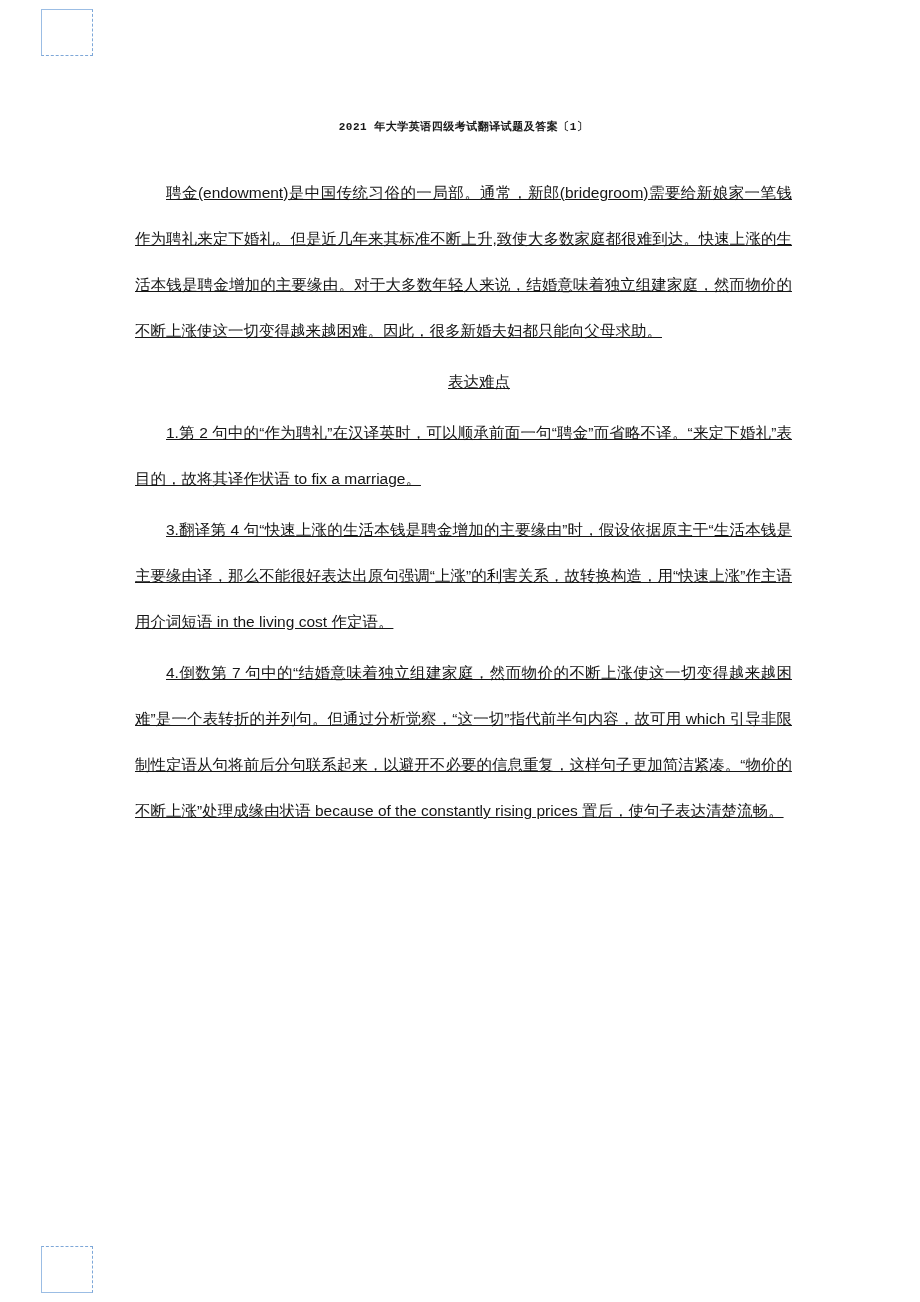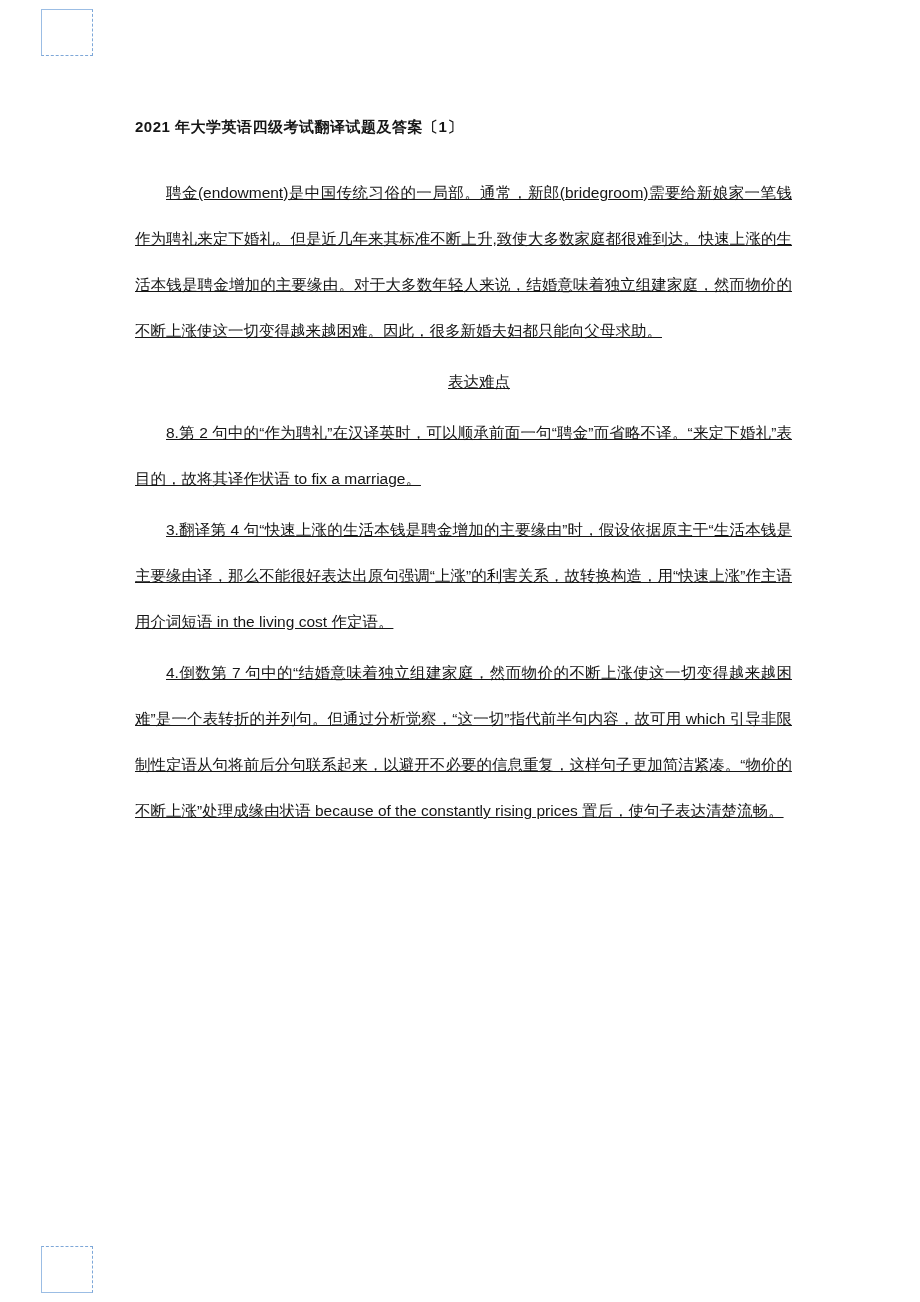--- a/index.html
+++ b/index.html
@@ -19,25 +19,27 @@
     background: #ffffff;
     box-sizing: border-box;
     overflow: hidden;
     color: #161616;
   }
   .content {
     padding: 112px 128px 0 135px;
     box-sizing: border-box;
   }
   .title {
-    font-size: 15px;
+    font-size: 11px;
     font-weight: 700;
+    text-align: center;
     line-height: 30px;
     margin: 0 0 28px 0;
     letter-spacing: 0.5px;
+    font-family: Liberation Mono, monospace;
   }
   .para {
     font-size: 15.5px;
     line-height: 46px;
     text-align: justify;
     text-indent: 2em;
     margin: 0 0 5px 0;
     word-break: break-word;
     text-decoration: underline;
   }
@@ -77,21 +79,21 @@
   <div class="corner-mark top-left"></div>
 
   <div class="content">
 
     <h1 class="title">2021 年大学英语四级考试翻译试题及答案〔1〕</h1>
 
     <p class="para">聘金(endowment)是中国传统习俗的一局部。通常，新郎(bridegroom)需要给新娘家一笔钱作为聘礼来定下婚礼。但是近几年来其标准不断上升,致使大多数家庭都很难到达。快速上涨的生活本钱是聘金增加的主要缘由。对于大多数年轻人来说，结婚意味着独立组建家庭，然而物价的不断上涨使这一切变得越来越困难。因此，很多新婚夫妇都只能向父母求助。</p>
 
     <p class="para heading">表达难点</p>
 
-    <p class="para">8.第 2 句中的“作为聘礼”在汉译英时，可以顺承前面一句“聘金”而省略不译。“来定下婚礼”表目的，故将其译作状语 to fix a marriage。</p>
+    <p class="para">1.第 2 句中的“作为聘礼”在汉译英时，可以顺承前面一句“聘金”而省略不译。“来定下婚礼”表目的，故将其译作状语 to fix a marriage。</p>
 
 
     <p class="para">3.翻译第 4 句“快速上涨的生活本钱是聘金增加的主要缘由”时，假设依据原主干“生活本钱是主要缘由译，那么不能很好表达出原句强调“上涨”的利害关系，故转换构造，用“快速上涨”作主语用介词短语 in the living cost 作定语。</p>
 
     <p class="para">4.倒数第 7 句中的“结婚意味着独立组建家庭，然而物价的不断上涨使这一切变得越来越困难”是一个表转折的并列句。但通过分析觉察，“这一切”指代前半句内容，故可用 which 引导非限制性定语从句将前后分句联系起来，以避开不必要的信息重复，这样句子更加简洁紧凑。“物价的不断上涨”处理成缘由状语 because of the constantly rising prices 置后，使句子表达清楚流畅。</p>
 
   </div>
 
   <div class="corner-mark bottom-left"></div>
 

